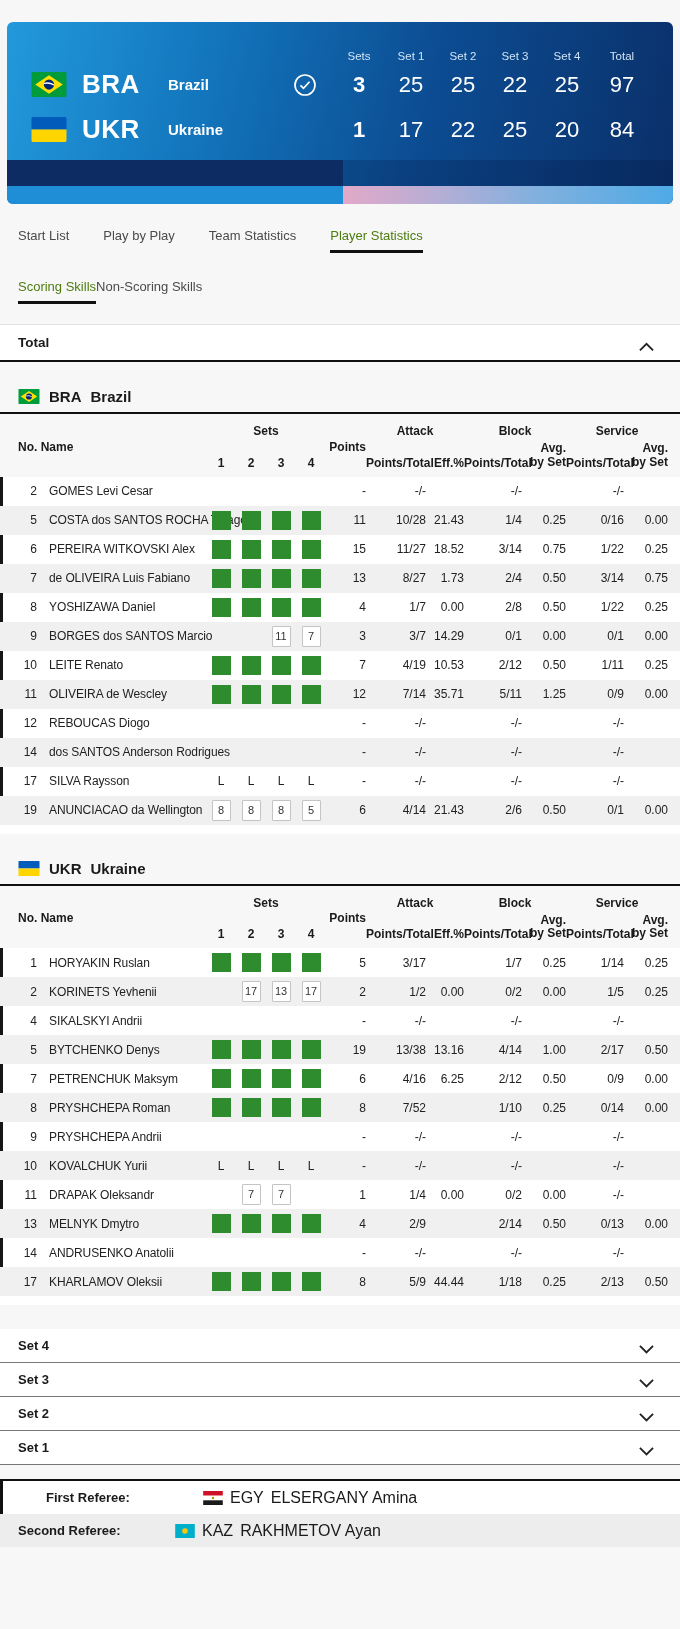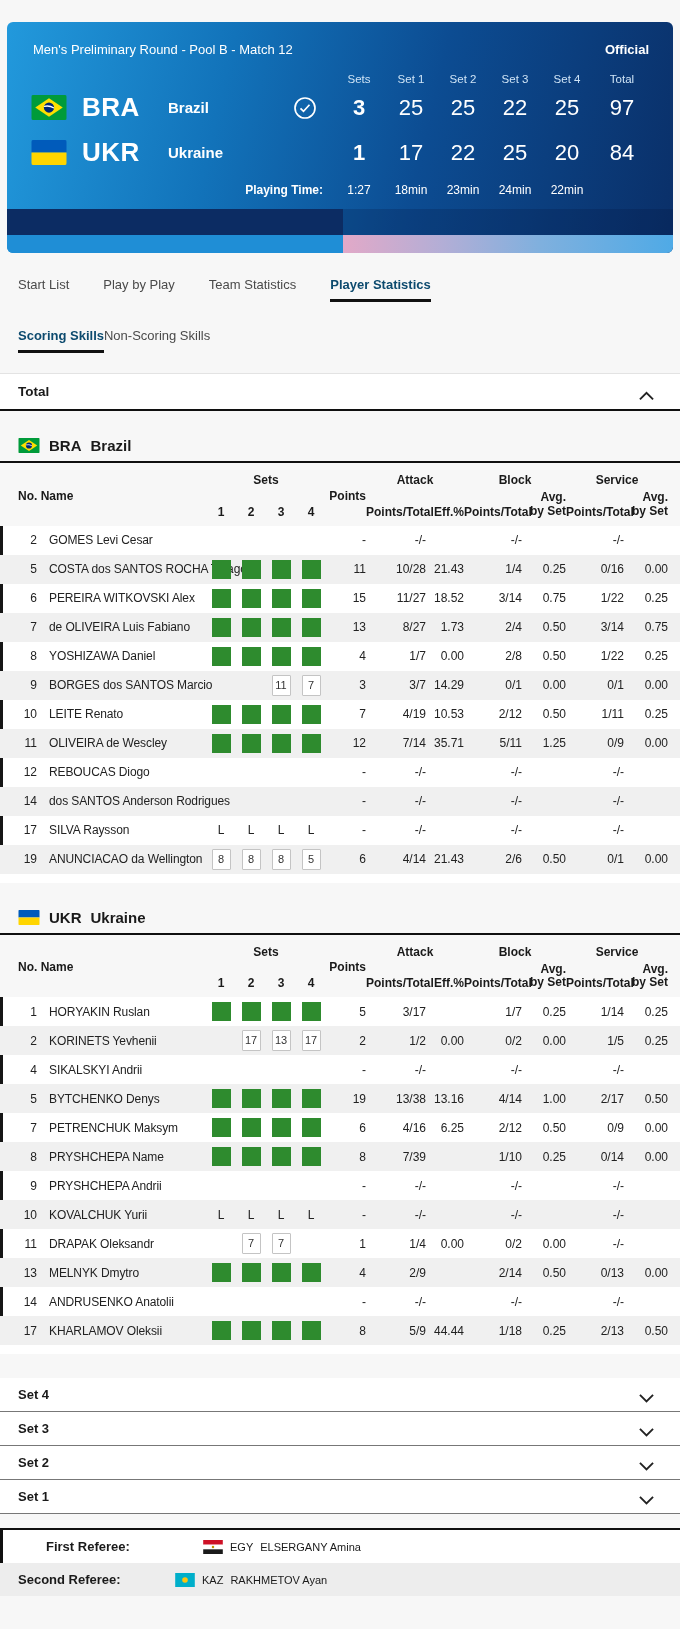--- a/index.html
+++ b/index.html
@@ -37,21 +37,21 @@
   .band{margin-top:8px;height:26px;position:relative;}
   .band-left{position:absolute;top:0;bottom:0;left:0;width:50.5%;background:#0c2c63;}
   .band-right{position:absolute;top:0;bottom:0;left:50.5%;right:0;background:rgba(4,20,60,.22);}
   .strip{height:18px;display:flex;}
   .strip-left{width:50.5%;background:#1f8ed6;}
   .strip-right{flex:1;background:linear-gradient(90deg,#e2a9c8,#b3aed6 30%,#7fb0de 60%,#4faae6);}
 
   
   .tabs{display:flex;gap:34px;padding:24px 18px 0;font-size:13px;color:#4a4a4a;}
   .tab{padding-bottom:10px;cursor:pointer;white-space:nowrap;}
-  .tab.active{color:#0c4a6e;font-weight:700;border-bottom:3px solid #111;padding-bottom:6px;}
+  .tab.active{color:#4d7c0f;font-weight:400;border-bottom:3px solid #111;padding-bottom:6px;}
   .skill-tabs{display:flex;padding:26px 18px 0;font-size:13px;color:#4a4a4a;}
 
   
   .acc{margin-top:20px;background:#fff;border-top:1px solid #e3e3e3;border-bottom:2px solid #101010;
        display:flex;align-items:center;justify-content:space-between;padding:10px 26px 10px 18px;cursor:pointer;}
   .acc-label{font-size:13.5px;font-weight:700;}
   .chev{width:15px;height:10px;flex:none;}
 
   
   .team-section{margin-top:26px;}
@@ -90,34 +90,30 @@
   .sets-acc{margin-top:24px;}
   .sacc{background:#fff;display:flex;justify-content:space-between;align-items:center;
         padding:9px 26px 9px 18px;border-bottom:1px solid #777;cursor:pointer;}
   .sacc-label{font-size:13px;font-weight:700;}
 
   .refs{margin-top:14px;border-top:2px solid #101010;}
   .ref-row{display:flex;align-items:center;min-height:33px;border-left:3px solid transparent;}
   .ref-row.white{background:#fff;border-left-color:#101010;padding-left:28px;}
   .ref-row.gray{background:#ededed;}
   .ref-role{width:157px;padding-left:15px;font-size:13px;font-weight:700;flex:none;}
-  .ref-val{display:flex;align-items:center;gap:7px;font-size:11px;}
+  .ref-val{display:flex;align-items:center;gap:7px;font-size:16px;}
   .ref-flag{width:20px;height:14px;flex:none;display:flex;overflow:hidden;}
 </style>
 </head>
 <body>
 
 <div class="top">
 </div>
 
 <div class="card">
-  <div class="card-top">
-    <span>Men's Preliminary Round - Pool B - Match 12</span>
-    <span class="official">Official</span>
-  </div>
   <div class="sbgrid sb-labels" id="sb-cols">
       <div></div>
       <div class="sb-col">Sets</div>
       <div class="sb-col">Set 1</div>
       <div class="sb-col">Set 2</div>
       <div class="sb-col">Set 3</div>
       <div class="sb-col">Set 4</div>
       <div class="sb-col">Total</div>
     </div>
   <div id="sb-teams">
@@ -157,29 +153,20 @@
           <span class="sb-name">Ukraine</span>
         </div>
         <div class="sb-sets">1</div>
         <div class="sb-score">17</div>
         <div class="sb-score">22</div>
         <div class="sb-score">25</div>
         <div class="sb-score">20</div>
         <div class="sb-total">84</div>
       </div>
     </div>
-  <div class="sbgrid sb-playing" id="sb-playing">
-      <div class="pt-label">Playing Time:</div>
-      <div class="pt-val">1:27</div>
-      <div class="pt-val">18min</div>
-      <div class="pt-val">23min</div>
-      <div class="pt-val">24min</div>
-      <div class="pt-val">22min</div>
-      <div class="pt-val"></div>
-    </div>
   <div class="band">
       <div class="band-left"></div>
       <div class="band-right"></div>
     </div>
   <div class="strip">
       <div class="strip-left"></div>
       <div class="strip-right"></div>
     </div>
 </div>
 
@@ -614,35 +601,35 @@
         <div class="c-num">6</div>
         <div class="c-num">4/16</div>
         <div class="c-num">6.25</div>
         <div class="c-num">2/12</div>
         <div class="c-num">0.50</div>
         <div class="c-num">0/9</div>
         <div class="c-num">0.00</div>
       </div>
       <div class="prow gray">
         <div class="c-no">8</div>
-        <div class="c-name">PRYSHCHEPA Name</div>
+        <div class="c-name">PRYSHCHEPA Roman</div>
         <div class="c-set">
           <span class="sq"></span>
         </div>
         <div class="c-set">
           <span class="sq"></span>
         </div>
         <div class="c-set">
           <span class="sq"></span>
         </div>
         <div class="c-set">
           <span class="sq"></span>
         </div>
         <div class="c-num">8</div>
-        <div class="c-num">7/39</div>
+        <div class="c-num">7/52</div>
         <div class="c-num"></div>
         <div class="c-num">1/10</div>
         <div class="c-num">0.25</div>
         <div class="c-num">0/14</div>
         <div class="c-num">0.00</div>
       </div>
       <div class="prow white">
         <div class="c-no">9</div>
         <div class="c-name">PRYSHCHEPA Andrii</div>
         <div class="c-set"></div>

